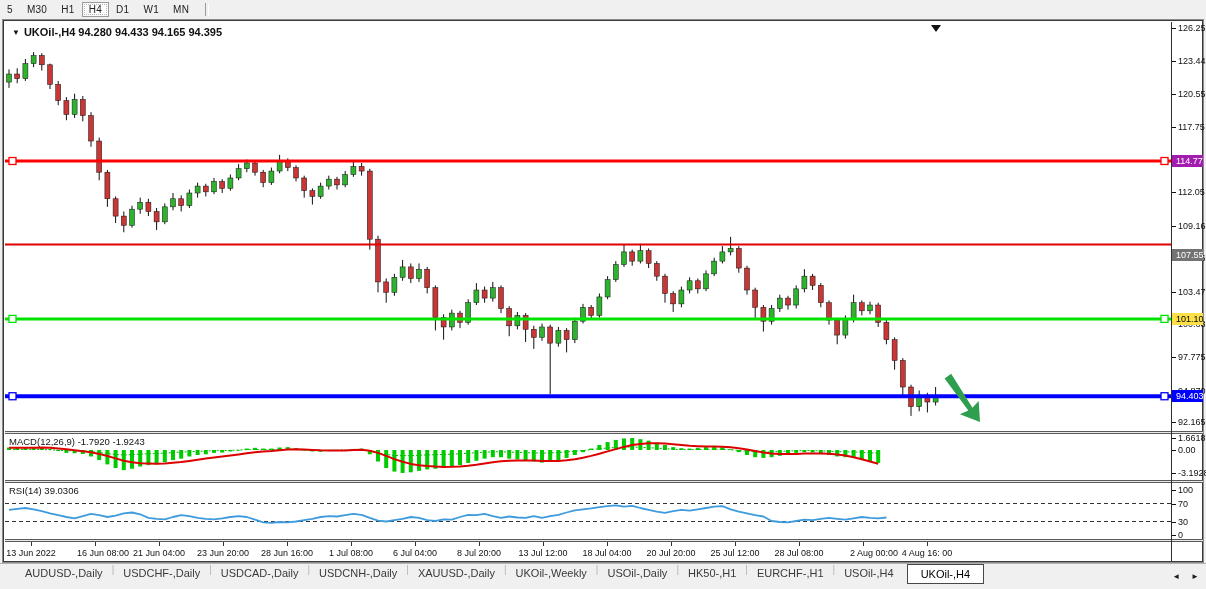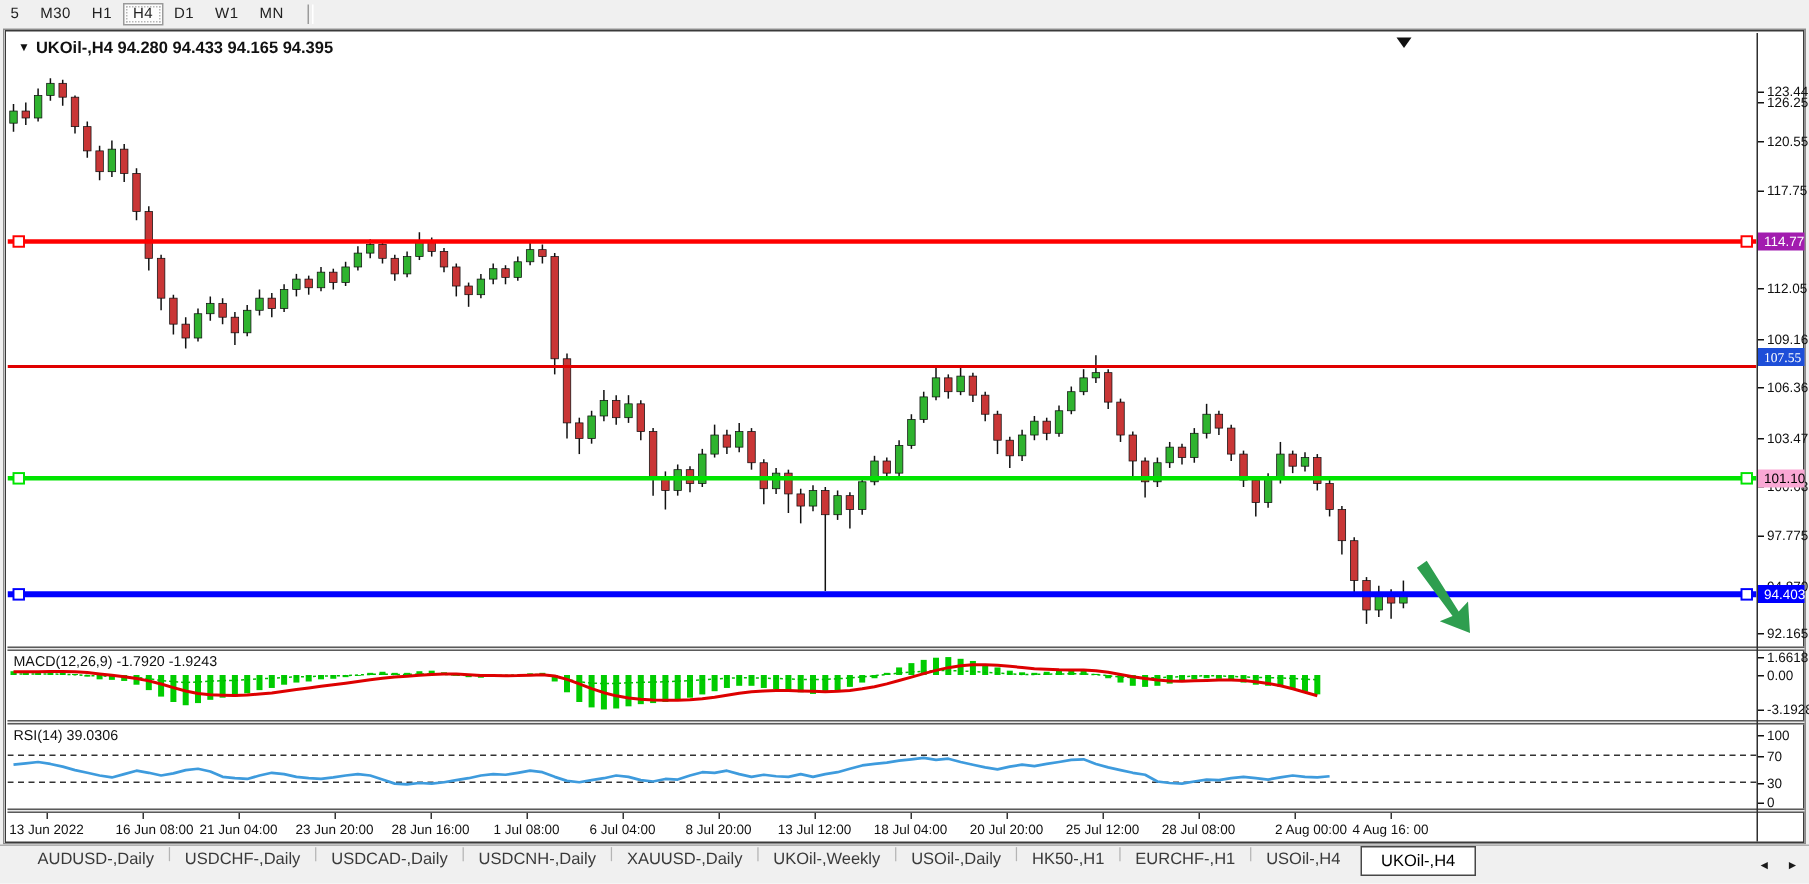--- a/index.html
+++ b/index.html
@@ -453,35 +453,35 @@
     <svg id="rsi-svg" width="1166" height="57">
         <line x1="0" y1="20.5" x2="1166" y2="20.5" stroke="#333" stroke-width="1" stroke-dasharray="4 3"></line>
         <line x1="0" y1="38.5" x2="1166" y2="38.5" stroke="#333" stroke-width="1" stroke-dasharray="4 3"></line>
         <polyline points="4,26.8 12.2,25.9 20.4,25.0 28.599999999999998,26.3 36.8,28.1 45,30.4 53.199999999999996,32.2 61.39999999999999,34.0 69.6,35.3 77.8,33.1 86,30.8 94.19999999999999,32.2 102.39999999999999,34.0 110.6,32.6 118.79999999999998,30.4 126.99999999999999,29.5 135.2,31.3 143.39999999999998,34.9 151.6,35.8 159.79999999999998,36.3 168,34.0 176.2,32.2 184.39999999999998,33.1 192.6,34.9 200.79999999999998,35.8 208.99999999999997,36.3 217.2,35.3 225.39999999999998,34.0 233.59999999999997,33.1 241.79999999999998,34.0 249.99999999999997,36.7 258.2,39.4 266.4,39.9 274.59999999999997,39.0 282.79999999999995,39.4 291,38.5 299.2,37.1 307.4,35.8 315.59999999999997,34.0 323.79999999999995,33.1 332,33.5 340.2,32.2 348.4,30.8 356.59999999999997,31.8 364.79999999999995,34.9 372.99999999999994,37.6 381.2,38.5 389.4,37.1 397.59999999999997,35.8 405.79999999999995,34.0 413.99999999999994,34.9 422.2,37.1 430.4,38.0 438.59999999999997,36.3 446.79999999999995,36.7 454.99999999999994,34.0 463.19999999999993,31.8 471.4,32.2 479.59999999999997,30.8 487.79999999999995,33.1 495.99999999999994,34.9 504.19999999999993,33.5 512.4,34.5 520.5999999999999,34.9 528.8,33.1 537,34.9 545.1999999999999,33.1 553.4,31.8 561.5999999999999,29.5 569.8,27.3 578,26.3 586.1999999999999,25.4 594.4,24.1 602.5999999999999,23.2 610.8,22.3 619,23.6 627.1999999999999,22.8 635.4,25.0 643.5999999999999,26.8 651.8,28.6 660,29.9 668.1999999999999,28.1 676.4,26.8 684.5999999999999,27.7 692.8,26.3 700.9999999999999,25.0 709.1999999999999,23.6 717.4,23.2 725.5999999999999,26.3 733.8,28.6 741.9999999999999,30.4 750.1999999999999,32.2 758.4,33.5 766.5999999999999,38.0 774.8,39.0 782.9999999999999,39.4 791.1999999999999,38.0 799.4,36.7 807.5999999999999,37.1 815.8,35.8 823.9999999999999,34.9 832.1999999999999,35.8 840.4,36.7 848.5999999999999,35.3 856.8,34.0 864.9999999999999,34.9 873.1999999999999,35.3 881.4,34.5" fill="none" stroke="#3E9BDD" stroke-width="1.8" stroke-linejoin="round"></polyline>
       </svg>
 
     <div class="divider" style="top:517px"></div>
 
     <div id="axis-sep"></div>
     <div id="price-axis">
-        <div class="tick" style="top: 1.406px; margin-top: 40px;"><i class="dash"></i><span class="txt">126.25</span></div>
+        <div class="tick" style="top: 1.406px;"><i class="dash"></i><span class="txt">126.25</span></div>
         <div class="tick" style="top: 33.8615px;"><i class="dash"></i><span class="txt">123.44</span></div>
         <div class="tick" style="top: 67.241px;"><i class="dash"></i><span class="txt">120.55</span></div>
         <div class="tick" style="top: 99.581px;"><i class="dash"></i><span class="txt">117.75</span></div>
         <div class="tick" style="top: 165.416px;"><i class="dash"></i><span class="txt">112.05</span></div>
         <div class="tick" style="top: 198.796px;"><i class="dash"></i><span class="txt">109.16</span></div>
         <div class="tick" style="top: 231.135px;"><i class="dash"></i><span class="txt">106.36</span></div>
         <div class="tick" style="top: 264.515px;"><i class="dash"></i><span class="txt">103.47</span></div>
         <div class="tick" style="top: 296.739px;"><i class="dash"></i><span class="txt">100.68</span></div>
         <div class="tick" style="top: 330.292px;"><i class="dash"></i><span class="txt">97.775</span></div>
         <div class="tick" style="top: 363.845px;"><i class="dash"></i><span class="txt">94.870</span></div>
         <div class="tick" style="top: 395.088px;"><i class="dash"></i><span class="txt">92.165</span></div>
         <div class="badge" style="top: 133px; background: #a21caf; color: rgb(255, 255, 255);">114.77</div>
-        <div class="badge" style="top: 210px; background: #1d4ed8; color: rgb(255, 255, 255); font-family: Liberation Serif, serif;">107.55</div>
-        <div class="badge" style="top: 290.889px; background: #f9a8d4; color: rgb(0, 0, 0);">101.10</div>
+        <div class="badge" style="top: 227px; background: #737373; color: rgb(255, 255, 255);">107.55</div>
+        <div class="badge" style="top: 290.889px; background: #fde047; color: rgb(0, 0, 0);">101.10</div>
         <div class="badge" style="top: 368.239px; background: rgb(0, 0, 255); color: rgb(255, 255, 255);">94.403</div>
         <div class="tick" style="top: 411.035px;"><i class="dash"></i><span class="txt">1.6618</span></div>
         <div class="tick" style="top: 423px;"><i class="dash"></i><span class="txt">0.00</span></div>
         <div class="tick" style="top: 445.988px;"><i class="dash"></i><span class="txt">-3.1928</span></div>
         <div class="tick" style="top: 463px;"><i class="dash"></i><span class="txt">100</span></div>
         <div class="tick" style="top: 476.5px;"><i class="dash"></i><span class="txt">70</span></div>
         <div class="tick" style="top: 494.5px;"><i class="dash"></i><span class="txt">30</span></div>
         <div class="tick" style="top: 508px;"><i class="dash"></i><span class="txt">0</span></div>
       </div>
     <div id="time-axis">

